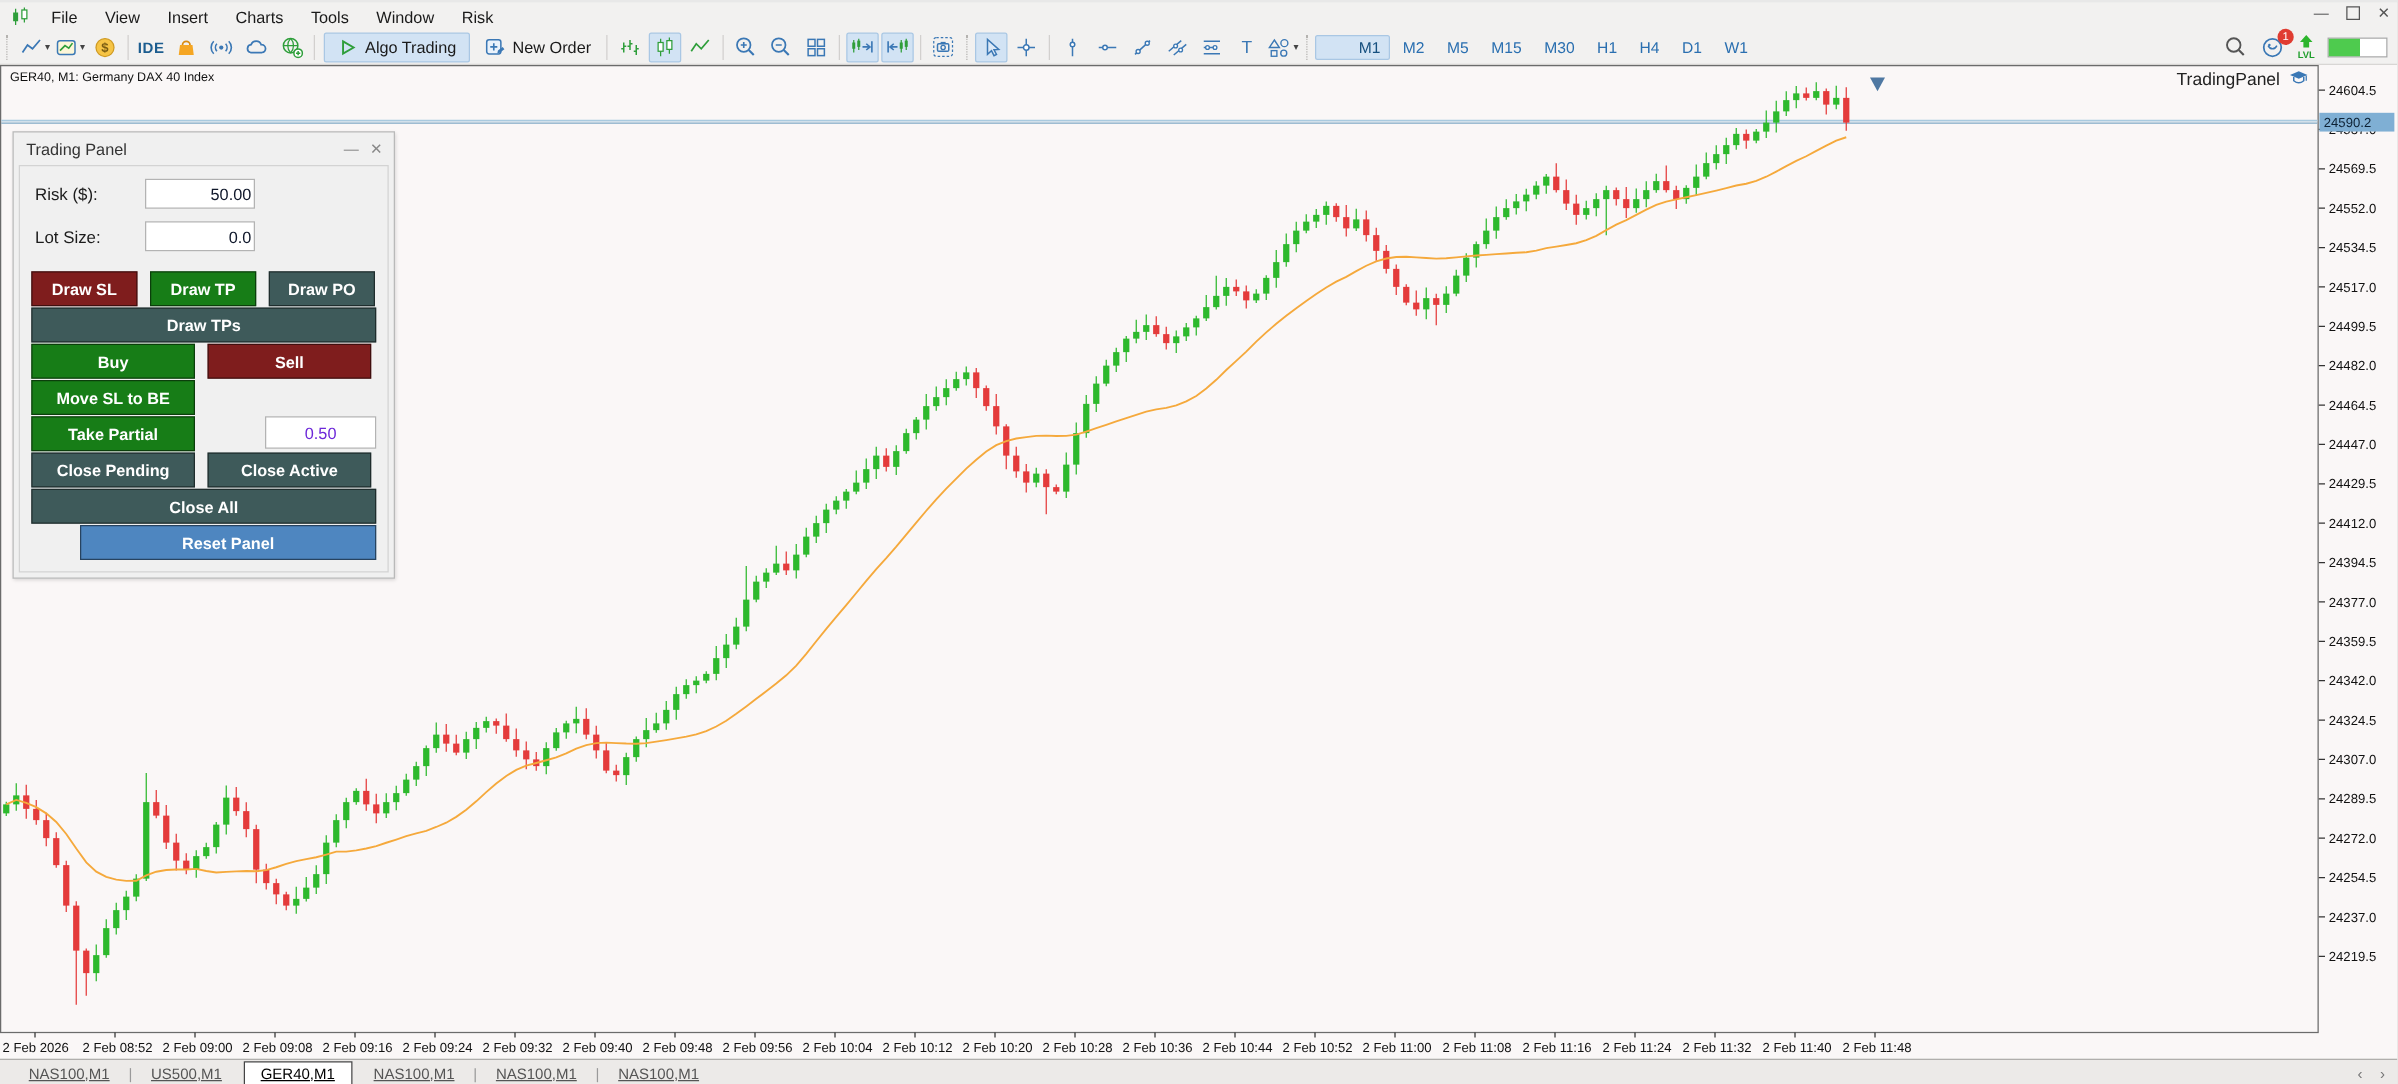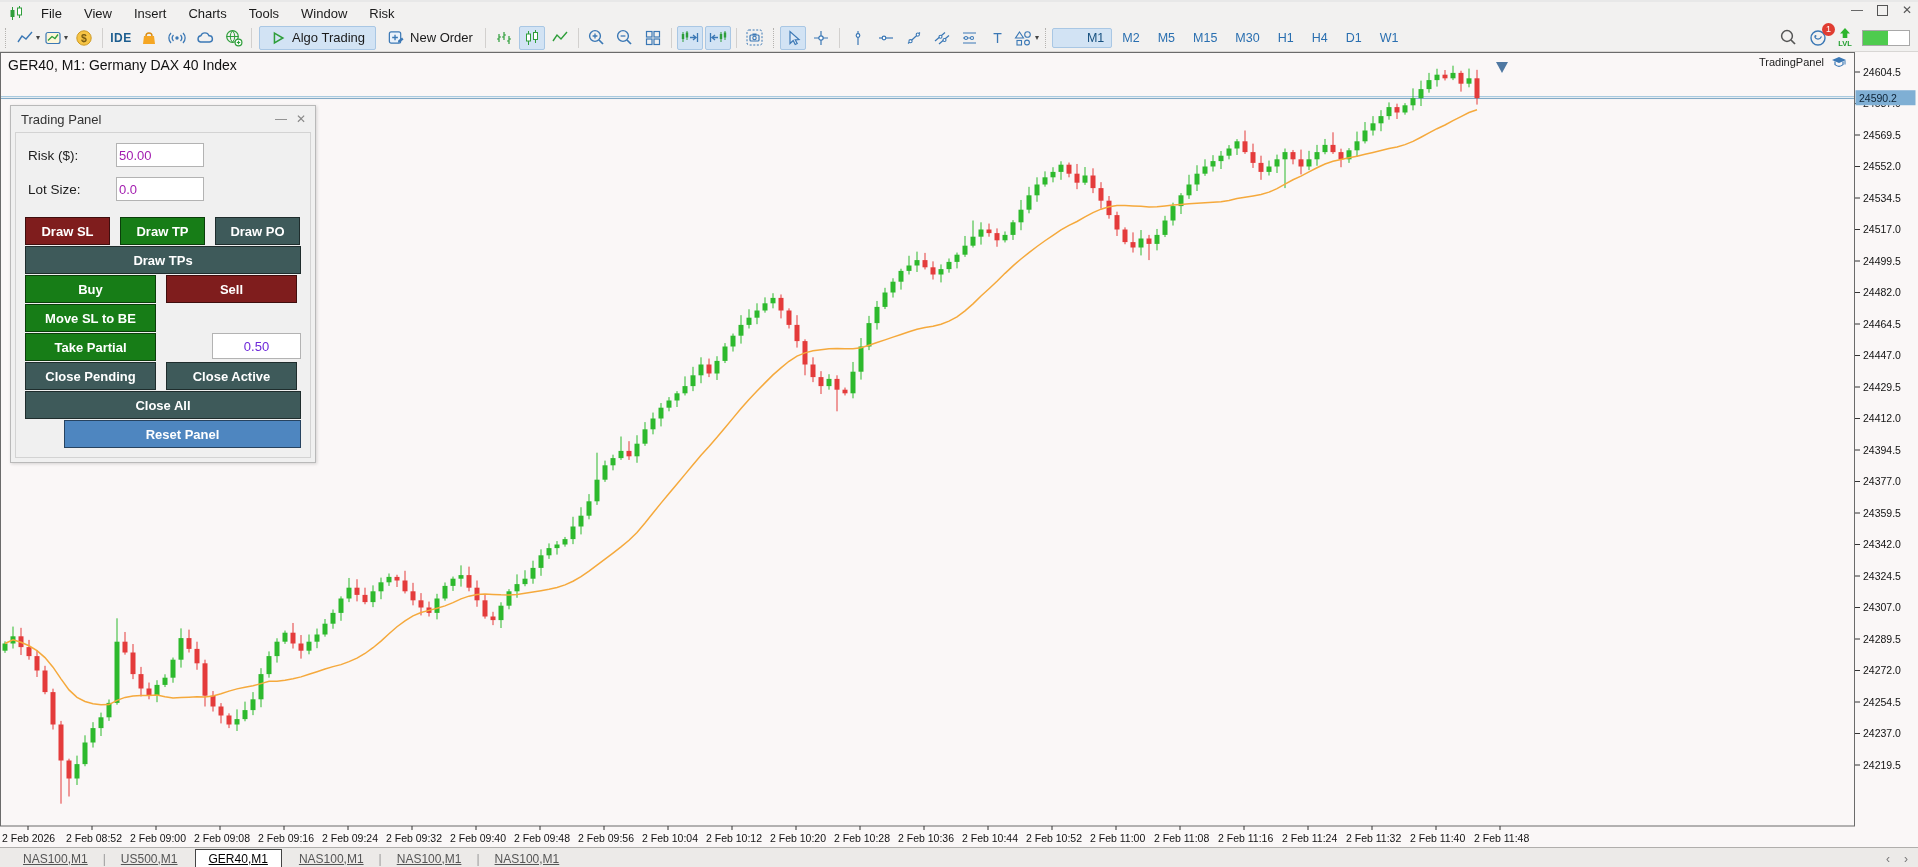--- a/index.html
+++ b/index.html
@@ -27,32 +27,32 @@
   .tb-right{margin-left:auto;display:flex;align-items:center;gap:10px;padding-right:8px;}
   .chatwrap{position:relative;}
   .badge{position:absolute;top:-5px;right:-7px;background:#e03c31;color:#fff;border-radius:50%;width:13px;height:13px;font-size:9px;display:flex;align-items:center;justify-content:center;}
   .lvl{display:flex;flex-direction:column;align-items:center;line-height:1;}
   .lvl-text{font-size:7.5px;font-weight:bold;color:#1f9e2c;margin-top:1px;}
   .progress{width:46px;height:14px;border:1px solid #a8a8a8;background:#fff;}
   .progress-fill{height:100%;background:#4ecb4e;}
   
   .chart-window{position:absolute;left:0;top:50px;width:1918px;height:795px;background:#faf7f7;}
   #chart-svg{position:absolute;left:0;top:0;}
-  .symbol-title{position:absolute;left:8px;top:5px;font-size:14px;color:#111;}
-  .ea-label{position:absolute;right:70px;top:3px;display:flex;align-items:center;gap:6px;font-size:11px;color:#222;}
+  .symbol-title{position:absolute;left:8px;top:5px;font-size:10px;color:#111;}
+  .ea-label{position:absolute;right:70px;top:3px;display:flex;align-items:flex-start;gap:6px;font-size:14px;color:#222;}
   
   .tpanel{position:absolute;left:10px;top:53px;width:304px;background:#f0f0f0;border:1px solid #b9b9b9;box-shadow:1px 1px 3px rgba(0,0,0,.15);}
   .tpanel-title{height:26px;display:flex;align-items:center;font-size:13px;color:#333;padding-left:10px;}
   .tpanel-title .sp{flex:1;}
   .tpanel-ctl{color:#888;font-size:12px;margin-right:9px;}
   .tpanel-body{border:1px solid #d3d3d3;margin:0 4px 4px;padding:10px 9px 9px;background:#f0f0f0;}
   .prow{display:flex;align-items:center;height:24px;margin-bottom:10px;}
   .prow.last{margin-bottom:16px;}
   .plabel{width:88px;font-size:13.5px;color:#1c1c1c;padding-left:3px;}
-  .pinput{width:82px;height:20px;border:1px solid #b3b3b3;background:#fff;text-align:left;font-size:13px;color:#a21caf;font-family:"Liberation Sans",sans-serif;}
+  .pinput{width:82px;height:20px;border:1px solid #b3b3b3;background:#fff;text-align:right;font-size:13px;color:#0f172a;font-family:"Liberation Sans",sans-serif;}
   .brow{display:flex;gap:10px;margin-bottom:1px;}
   .pbtn{height:28px;border:1px solid rgba(0,0,0,.5);color:#fff;font-weight:bold;font-size:13px;display:flex;align-items:center;justify-content:center;flex:1;}
   .pbtn.red{background:#7f1d1d;}
   .pbtn.green{background:#177d17;}
   .pbtn.slate{background:#3e5a5a;}
   .pbtn.blue{background:#4e86c0;}
   .half{flex:0 0 131px;}
   .third{flex:0 0 85px;}
   .partial-input{width:83px;height:22px;margin-left:auto;border:1px solid #b3b3b3;background:#fff;text-align:center;font-size:13px;color:#6d28d9;font-family:"Liberation Sans",sans-serif;}
   

